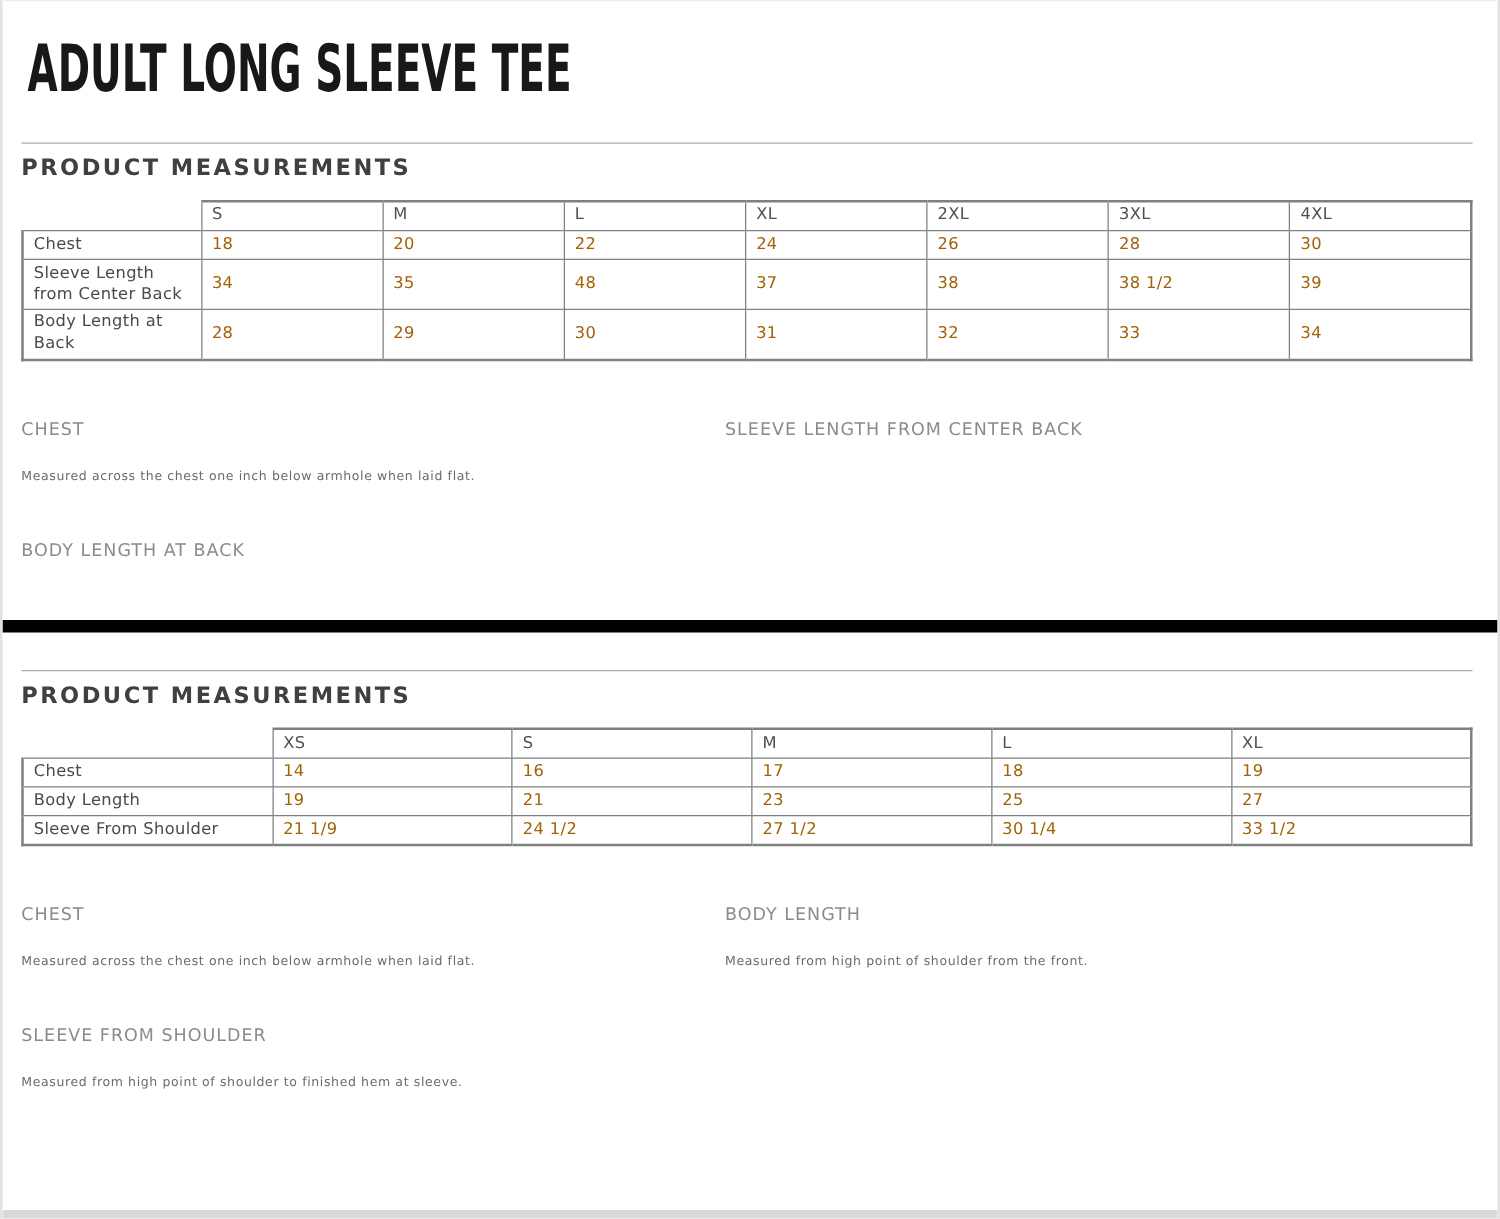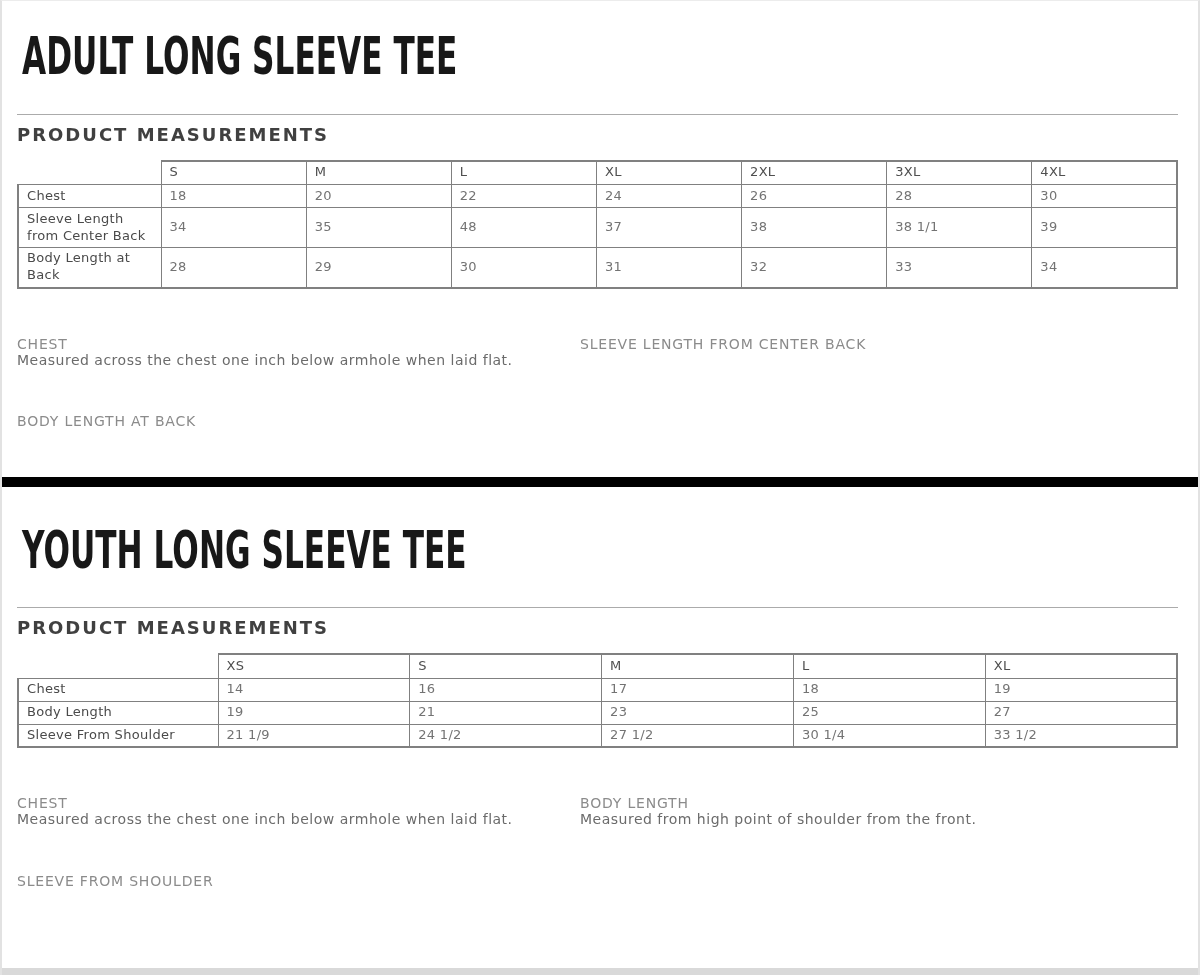--- a/index.html
+++ b/index.html
@@ -57,21 +57,21 @@
   .size-table th, .size-table td {
     border: 1px solid #808080;
     text-align: left;
     vertical-align: middle;
     padding: 2px 8px;
     font-weight: 400;
     line-height: 1.3;
   }
   .size-table thead th { height: 24px; color: #4f4f4f; border-top-width: 2px; }
   .size-table tbody th { color: #4a4a4a; border-left-width: 2px; }
-  .size-table tbody td { color: #737373; }
+  .size-table tbody td { color: #a16207; }
   .size-table tbody tr { height: 23px; }
   .size-table thead th:last-child,
   .size-table tbody td:last-child { border-right-width: 2px; }
   .size-table tbody tr:last-child th,
   .size-table tbody tr:last-child td { border-bottom-width: 2px; }
   .size-table td.corner { border: none; }
   .adult-table tbody tr.tall { height: 40px; }
 
   .defs {
     display: grid;
@@ -79,22 +79,22 @@
     row-gap: 45px;
     margin-top: 47px;
   }
   .def-term {
     font-size: 14px;
     letter-spacing: 0.8px;
     color: #8b8b8b;
     line-height: 1.15;
   }
   .def-desc {
-    margin-top: 0;
-    font-size: 14px;
+    margin-top: 24px;
+    font-size: 10px;
     letter-spacing: 0.5px;
     color: #6b6b6b;
     line-height: 1.2;
   }
 
   .black-bar {
     height: 10px;
     background: #000000;
     margin-top: 47px;
   }
@@ -152,21 +152,21 @@
         <td>28</td>
         <td>30</td>
       </tr>
       <tr class="tall">
         <th>Sleeve Length from Center Back</th>
         <td>34</td>
         <td>35</td>
         <td>48</td>
         <td>37</td>
         <td>38</td>
-        <td>38 1/1</td>
+        <td>38 1/2</td>
         <td>39</td>
       </tr>
       <tr class="tall">
         <th>Body Length at Back</th>
         <td>28</td>
         <td>29</td>
         <td>30</td>
         <td>31</td>
         <td>32</td>
         <td>33</td>
@@ -185,21 +185,20 @@
     </div>
     <div class="def">
       <div class="def-term">BODY LENGTH AT BACK</div>
     </div>
   </div>
 </section>
 
 <div class="black-bar"></div>
 
 <section class="section">
-  <h1 class="title-row title-youth"><span class="title-inner">YOUTH LONG SLEEVE TEE</span></h1>
 
   <hr class="rule">
 
   <h2 class="pm-heading">PRODUCT MEASUREMENTS</h2>
 
   <table class="size-table youth-table">
     <colgroup>
       <col style="width:200px">
       <col>
         <col>
@@ -249,17 +248,18 @@
     <div class="def">
       <div class="def-term">CHEST</div>
       <div class="def-desc">Measured across the chest one inch below armhole when laid flat.</div>
     </div>
     <div class="def">
       <div class="def-term">BODY LENGTH</div>
       <div class="def-desc">Measured from high point of shoulder from the front.</div>
     </div>
     <div class="def">
       <div class="def-term">SLEEVE FROM SHOULDER</div>
+      <div class="def-desc">Measured from high point of shoulder to finished hem at sleeve.</div>
     </div>
   </div>
 </section>
 
 <div class="bottom-bar"></div>
 
 </body></html>

